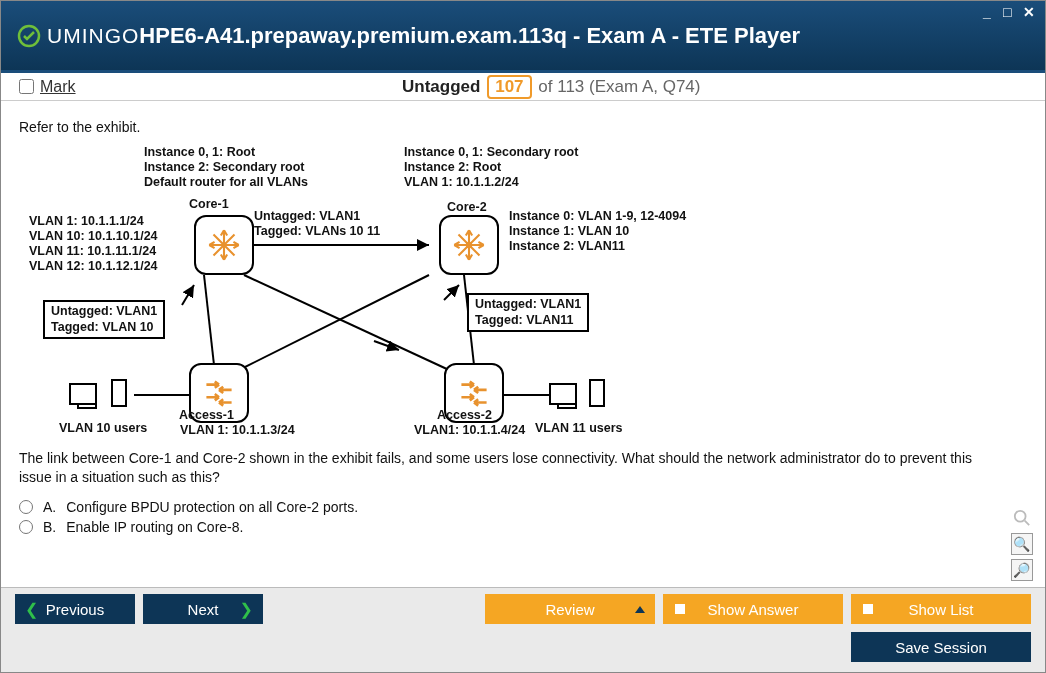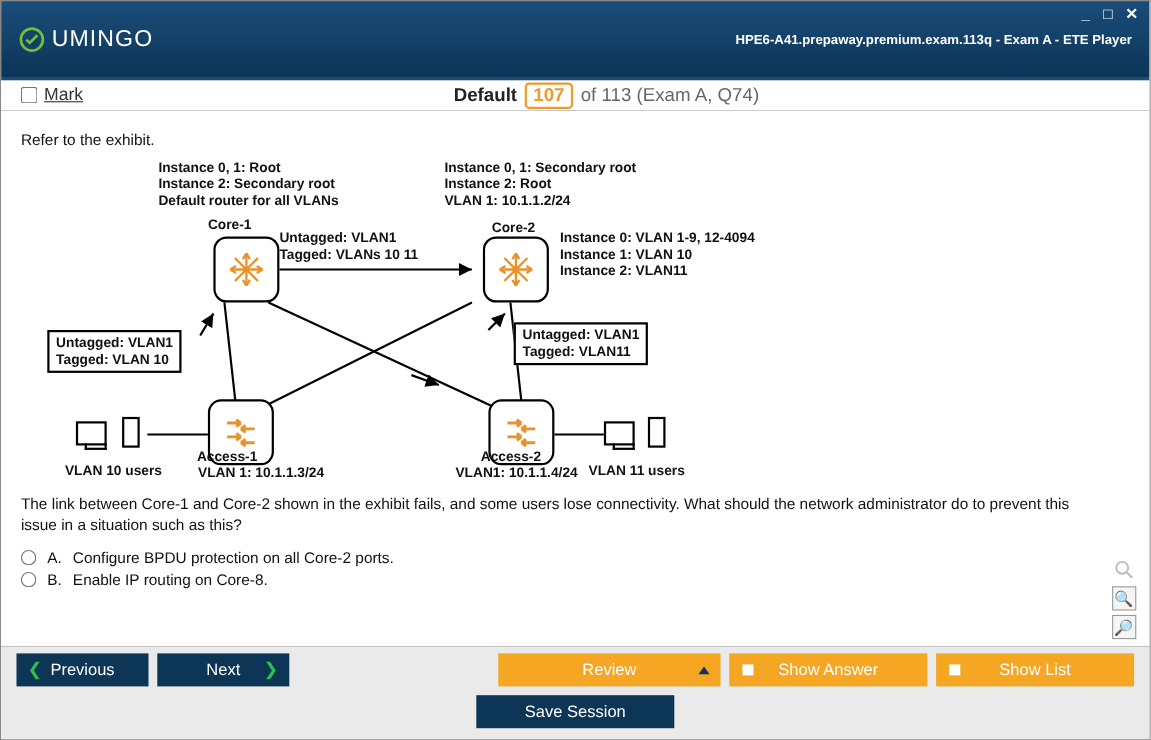--- a/index.html
+++ b/index.html
@@ -30,22 +30,22 @@
   font-weight: 500;
   letter-spacing: 1px;
 }
 .logo-check {
   width: 24px;
   height: 24px;
   margin-right: 6px;
 }
 .titlebar-title {
   flex: 1;
-  text-align: right;
-  font-size: 12px;
+  text-align: left;
+  font-size: 22px;
   font-weight: 600;
 }
 .window-controls {
   position: absolute;
   top: 4px;
   right: 8px;
   display: flex;
   gap: 6px;
 }
 .win-ctrl { width: 14px; height: 14px; cursor: pointer; font-size:14px; line-height:14px; font-weight:bold;}
@@ -175,27 +175,27 @@
   cursor: pointer;
   border:none;
   color:#fff;
   position:relative;
   min-width:120px;
 }
 .btn-nav { background: #0d3556; width:120px; }
 .btn-nav .arrow{position:absolute;font-size:16px;color:#2fbf4a;}
 .btn-nav .arrow.left{left:10px;}
 .btn-nav .arrow.right{right:10px;}
-.btn-review { background:#f5a623; width:202px; color:#fff; position:relative;}
+.btn-review { background:#f5a623; width:170px; color:#fff; position:relative;}
 .btn-review .tri{position:absolute;right:10px;width:0;height:0;border-left:5px solid transparent;border-right:5px solid transparent;border-bottom:7px solid #0d3556;}
 .btn-show { background:#f5a623; width:180px; color:#fff; position:relative;}
 .btn-show .sq{position:absolute;left:12px;width:10px;height:10px;background:#fff;}
 .btn-dark { background:#0d3556; width:180px;}
 .spacer{flex:1;}
-.row2{margin-top:8px; display:flex; justify-content:center; gap:8px;}
+.row2{margin-top:8px; display:flex; justify-content:flex-end; gap:8px;}
 </style>
 </head>
 <body>
 
 <div class="titlebar">
   <div class="logo">
     <svg class="logo-check" viewBox="0 0 24 24">
         <circle cx="12" cy="12" r="10" fill="none" stroke="#6fbf3a" stroke-width="2.5"></circle>
         <path d="M7 12l3 3 7-7" fill="none" stroke="#6fbf3a" stroke-width="2.5"></path>
       </svg>
@@ -208,21 +208,21 @@
     <span class="win-ctrl">✕</span>
   </div>
 </div>
 
 <div class="question-bar">
   <div class="mark-wrap">
     <input type="checkbox" style="">
     <label>Mark</label>
   </div>
   <div class="qcenter">
-    <span class="bold">Default</span>
+    <span class="bold">Untagged</span>
     <span class="qnum-box">107</span>
     <span style="color:#666;">of 113 (Exam A, Q74)</span>
   </div>
 </div>
 
 <div class="content">
   <div class="exhibit-text">Refer to the exhibit.</div>
 
   <div class="diagram-area">
     <svg class="links">
@@ -248,20 +248,24 @@
 
       <line x1="160" y1="250" x2="105" y2="250" stroke="#000" stroke-width="2"></line>
 
       <line x1="475" y1="250" x2="520" y2="250" stroke="#000" stroke-width="2"></line>
     </svg>
 
     <div class="diag-label" style="left:115px;top:0;white-space:pre;">Instance 0, 1: Root
 Instance 2: Secondary root
 Default router for all VLANs</div>
     <div class="diag-label" style="left:160px;top:52px;">Core-1</div>
+    <div class="diag-label" style="left:0;top:69px;white-space:pre;">VLAN 1: 10.1.1.1/24
+VLAN 10: 10.1.10.1/24
+VLAN 11: 10.1.11.1/24
+VLAN 12: 10.1.12.1/24</div>
     <div class="diag-label" style="left:225px;top:64px;white-space:pre;">Untagged: VLAN1
 Tagged: VLANs 10 11</div>
 
     <div class="diag-label" style="left:375px;top:0;white-space:pre;">Instance 0, 1: Secondary root
 Instance 2: Root
 VLAN 1: 10.1.1.2/24</div>
     <div class="diag-label" style="left:418px;top:55px;">Core-2</div>
     <div class="diag-label" style="left:480px;top:64px;white-space:pre;">Instance 0: VLAN 1-9, 12-4094
 Instance 1: VLAN 10
 Instance 2: VLAN11</div>

